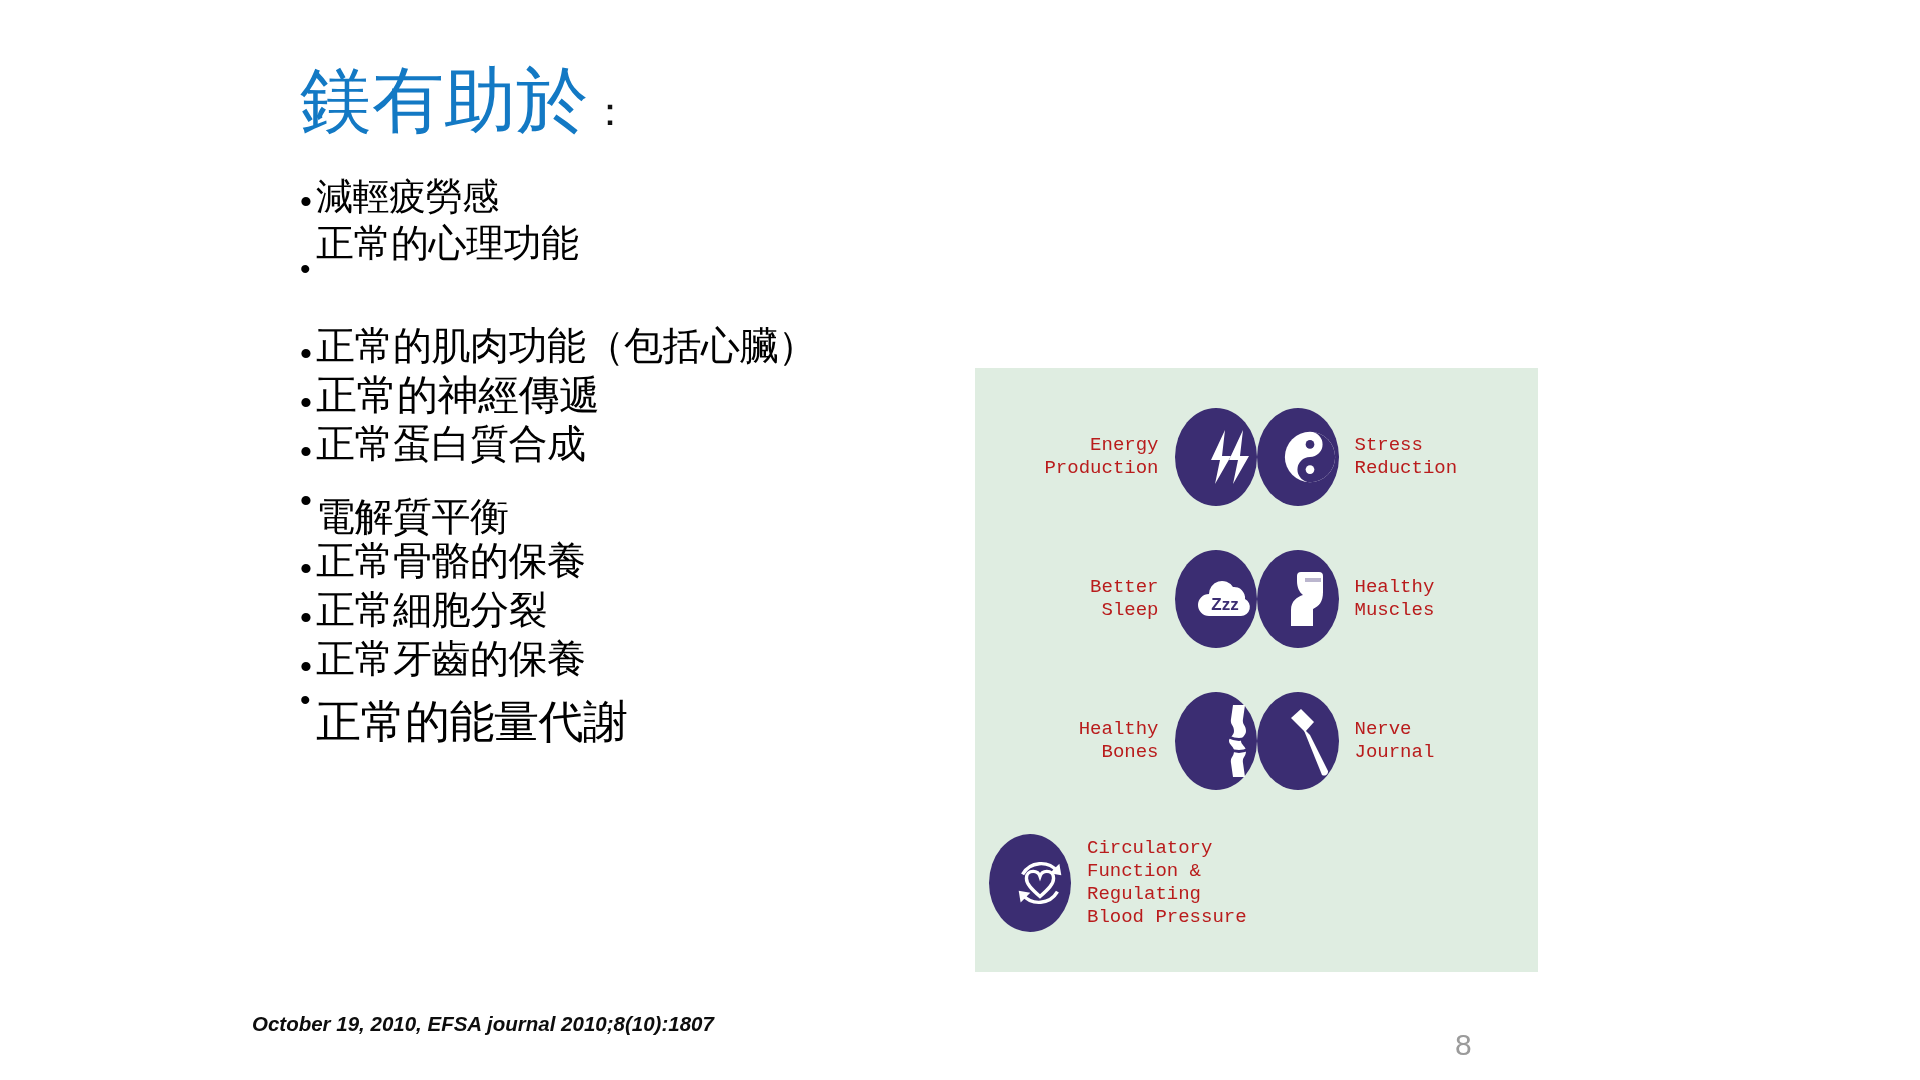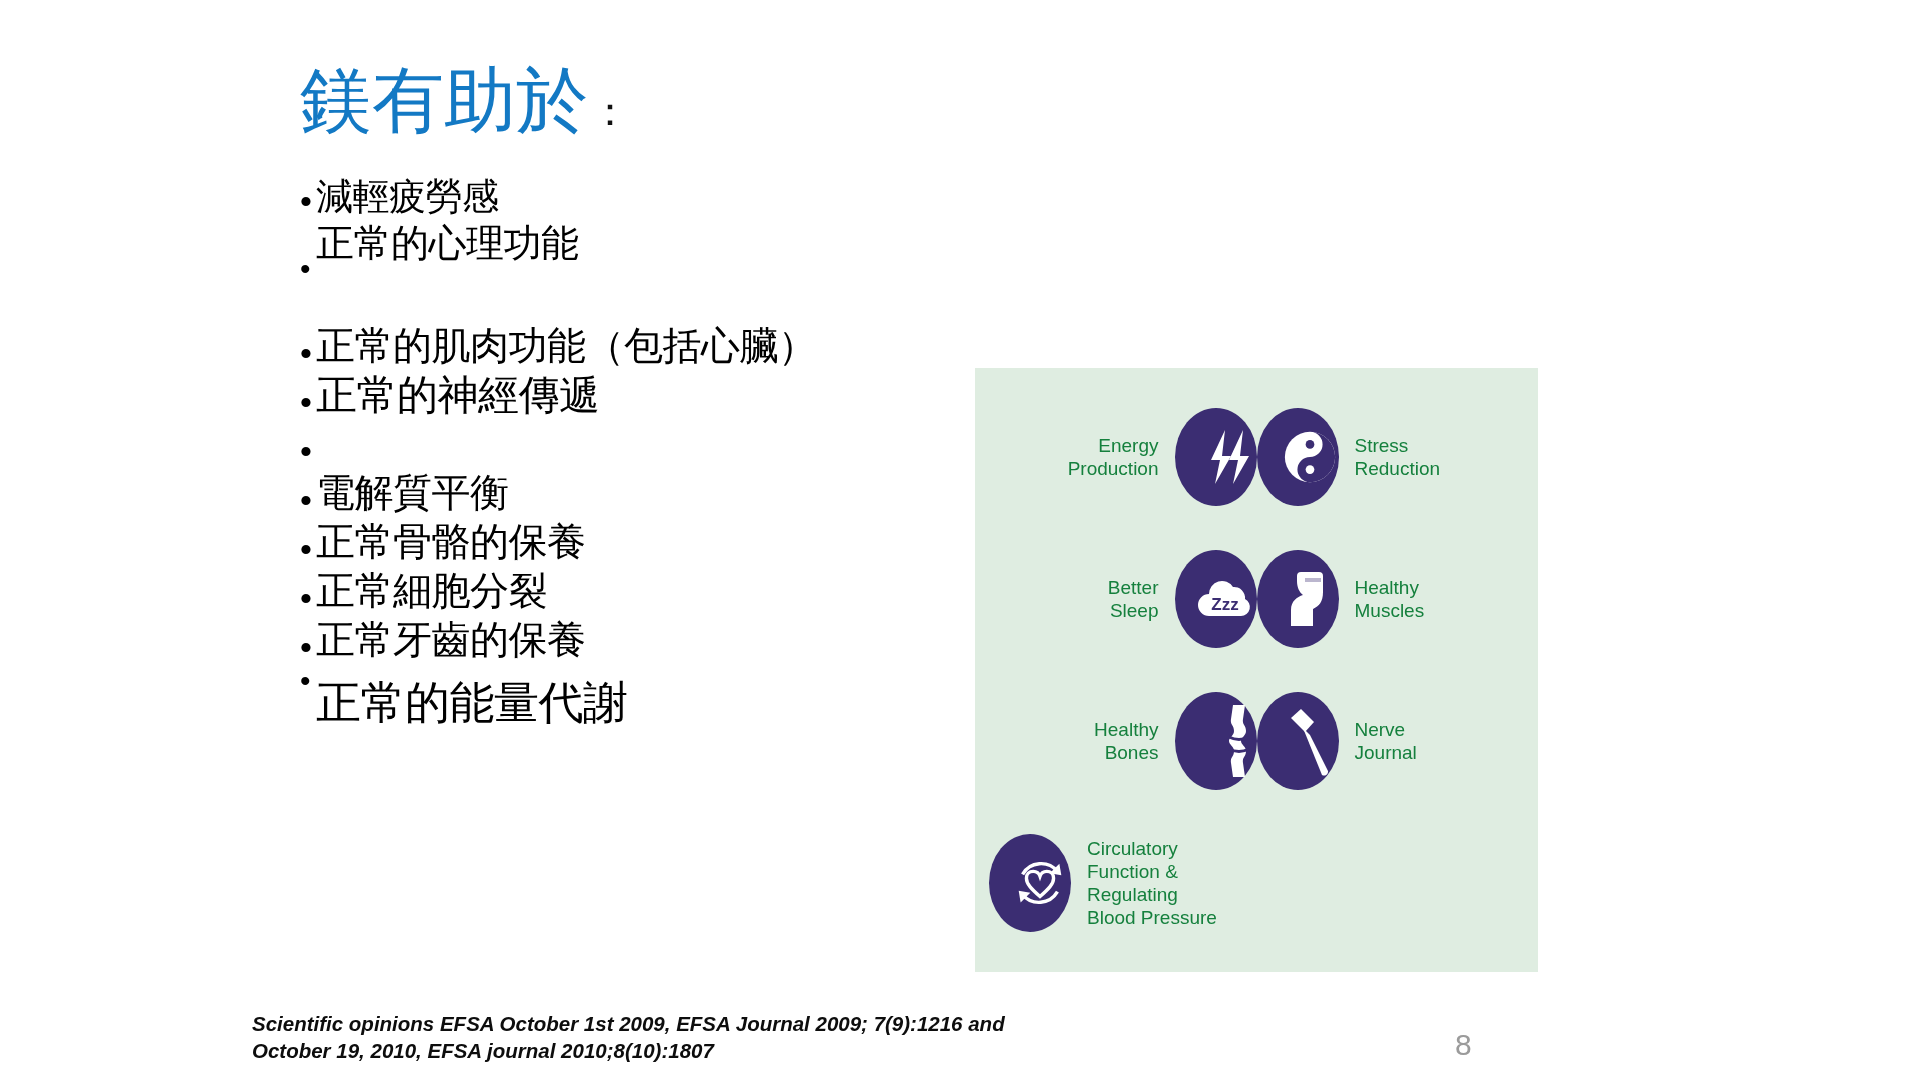--- a/index.html
+++ b/index.html
@@ -88,21 +88,21 @@
   .r4 { margin-top: 5px; }
   .r4 .bullet-dot { padding-top: 10px; }
   .r4 .bullet-text { font-size: 41px; }
 
   .r5 { margin-top: 5px; }
   .r5 .bullet-dot { padding-top: 10px; }
   .r5 .bullet-text { font-size: 39px; }
 
   .r6 { margin-top: 5px; }
   .r6 .bullet-dot { padding-top: 10px; }
-  .r6 .bullet-text { font-size: 39px; }
+  .r6 .bullet-text { font-size: 39px; margin-top: 24px; }
 
   .r7 { margin-top: 5px; }
   .r7 .bullet-dot { padding-top: 10px; }
   .r7 .bullet-text { font-size: 39px; }
 
   .r8 { margin-top: 5px; }
   .r8 .bullet-dot { padding-top: 10px; }
   .r8 .bullet-text { font-size: 39px; }
 
   .r9 { margin-top: 5px; }
@@ -136,22 +136,22 @@
     display: flex;
     align-items: center;
     width: 50%;
   }
   .col-left { justify-content: flex-end; }
   .col-right { justify-content: flex-start; }
 
   .lbl {
     font-size: 19px;
     line-height: 23px;
-    color: #15803d;
-    font-family: Liberation Sans, sans-serif;
+    color: #b91c1c;
+    font-family: Liberation Mono, monospace;
   }
   .lbl-left {
     text-align: right;
     padding-right: 16px;
   }
   .lbl-right {
     text-align: left;
     padding-left: 16px;
   }
 
@@ -215,20 +215,21 @@
       <span class="bullet-text">正常的肌肉功能（包括心臟）</span>
     </div>
 
     <div class="bullet-row r4">
       <span class="bullet-dot">•</span>
       <span class="bullet-text">正常的神經傳遞</span>
     </div>
 
     <div class="bullet-row r5">
       <span class="bullet-dot">•</span>
+      <span class="bullet-text">正常蛋白質合成</span>
     </div>
 
     <div class="bullet-row r6">
       <span class="bullet-dot">•</span>
       <span class="bullet-text">電解質平衡</span>
     </div>
 
     <div class="bullet-row r7">
       <span class="bullet-dot">•</span>
       <span class="bullet-text">正常骨骼的保養</span>
@@ -352,19 +353,18 @@
           <div>Function &amp;</div>
           <div>Regulating</div>
           <div>Blood Pressure</div>
         </div>
       </div>
     </div>
 
   </div>
 
   <div class="citation">
-    <div>Scientific opinions EFSA October 1st 2009, EFSA Journal 2009; 7(9):1216 and</div>
     <div>October 19, 2010, EFSA journal 2010;8(10):1807</div>
   </div>
 
   <div class="page-number">8</div>
 
 </div>
 
 </body></html>

